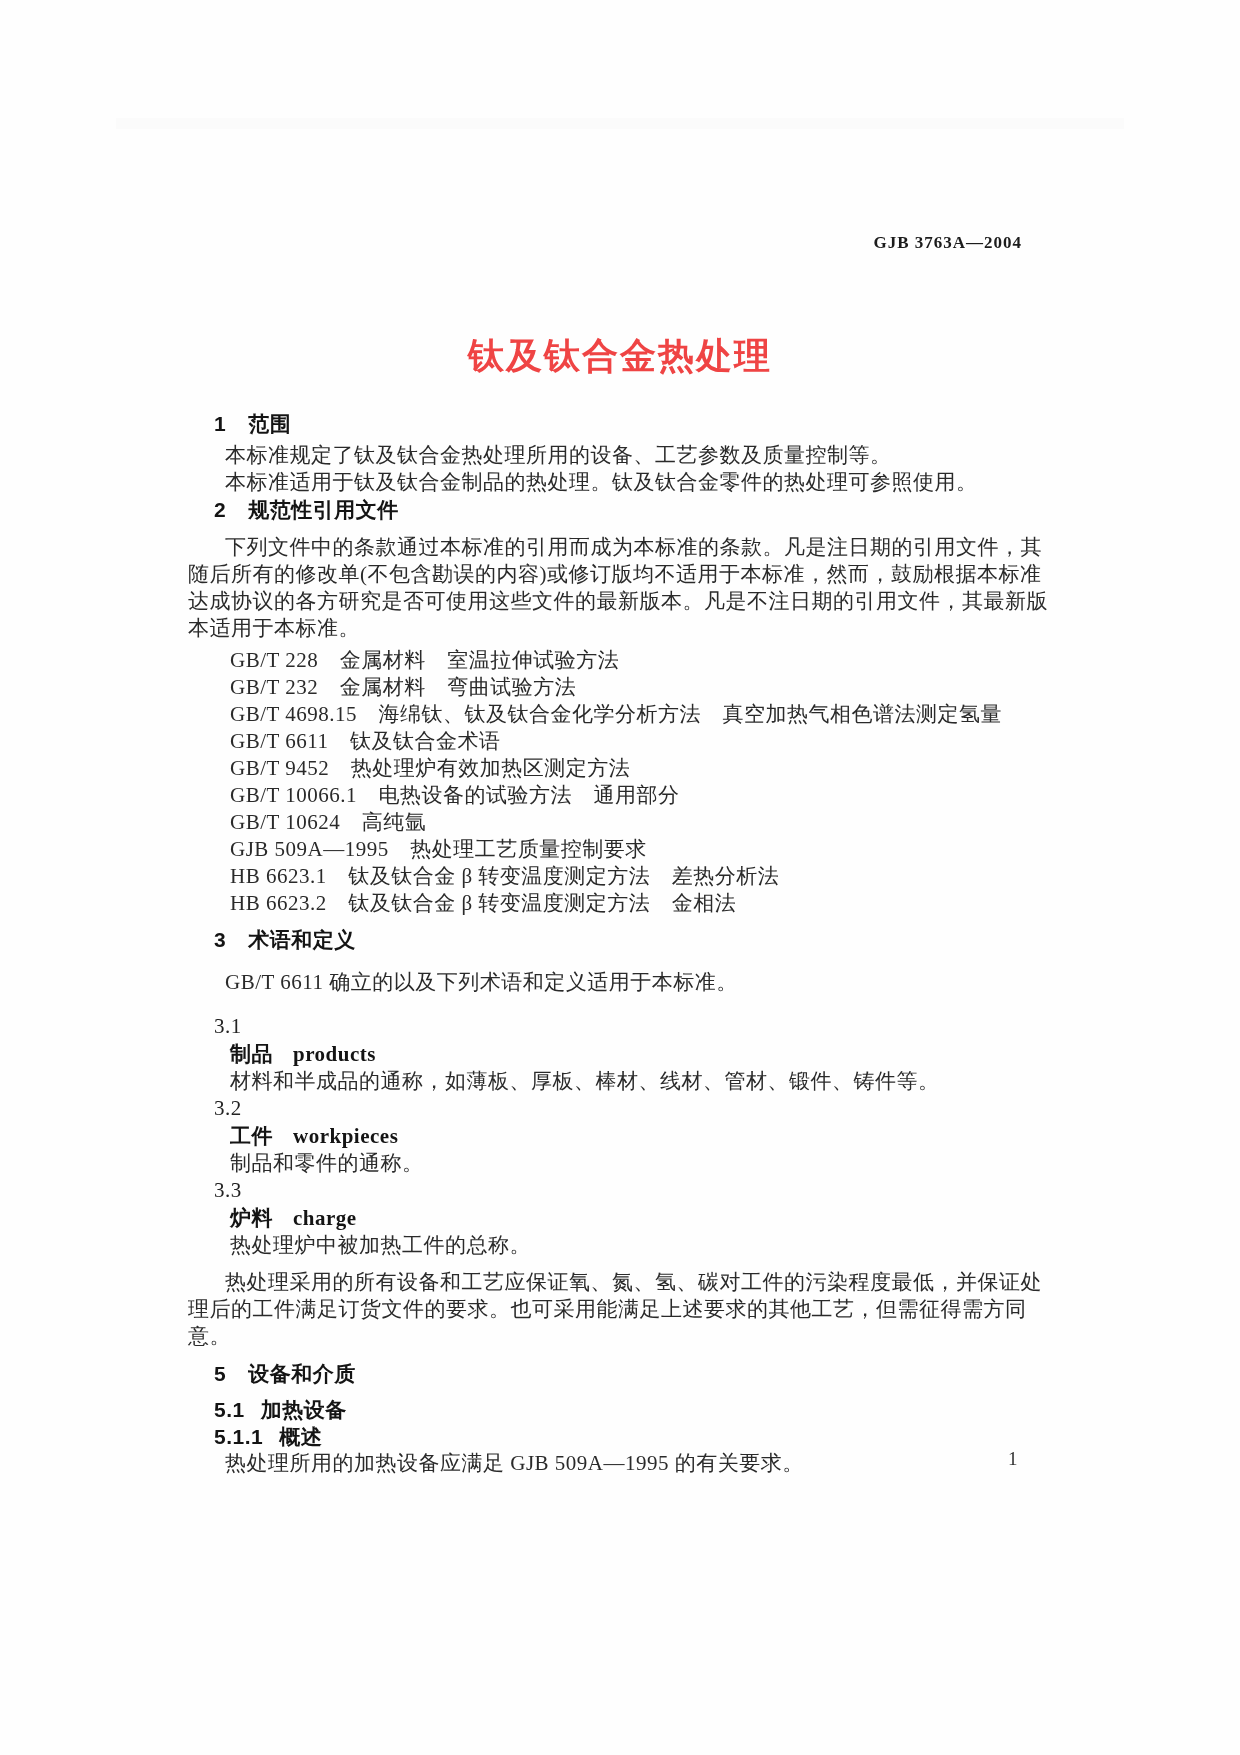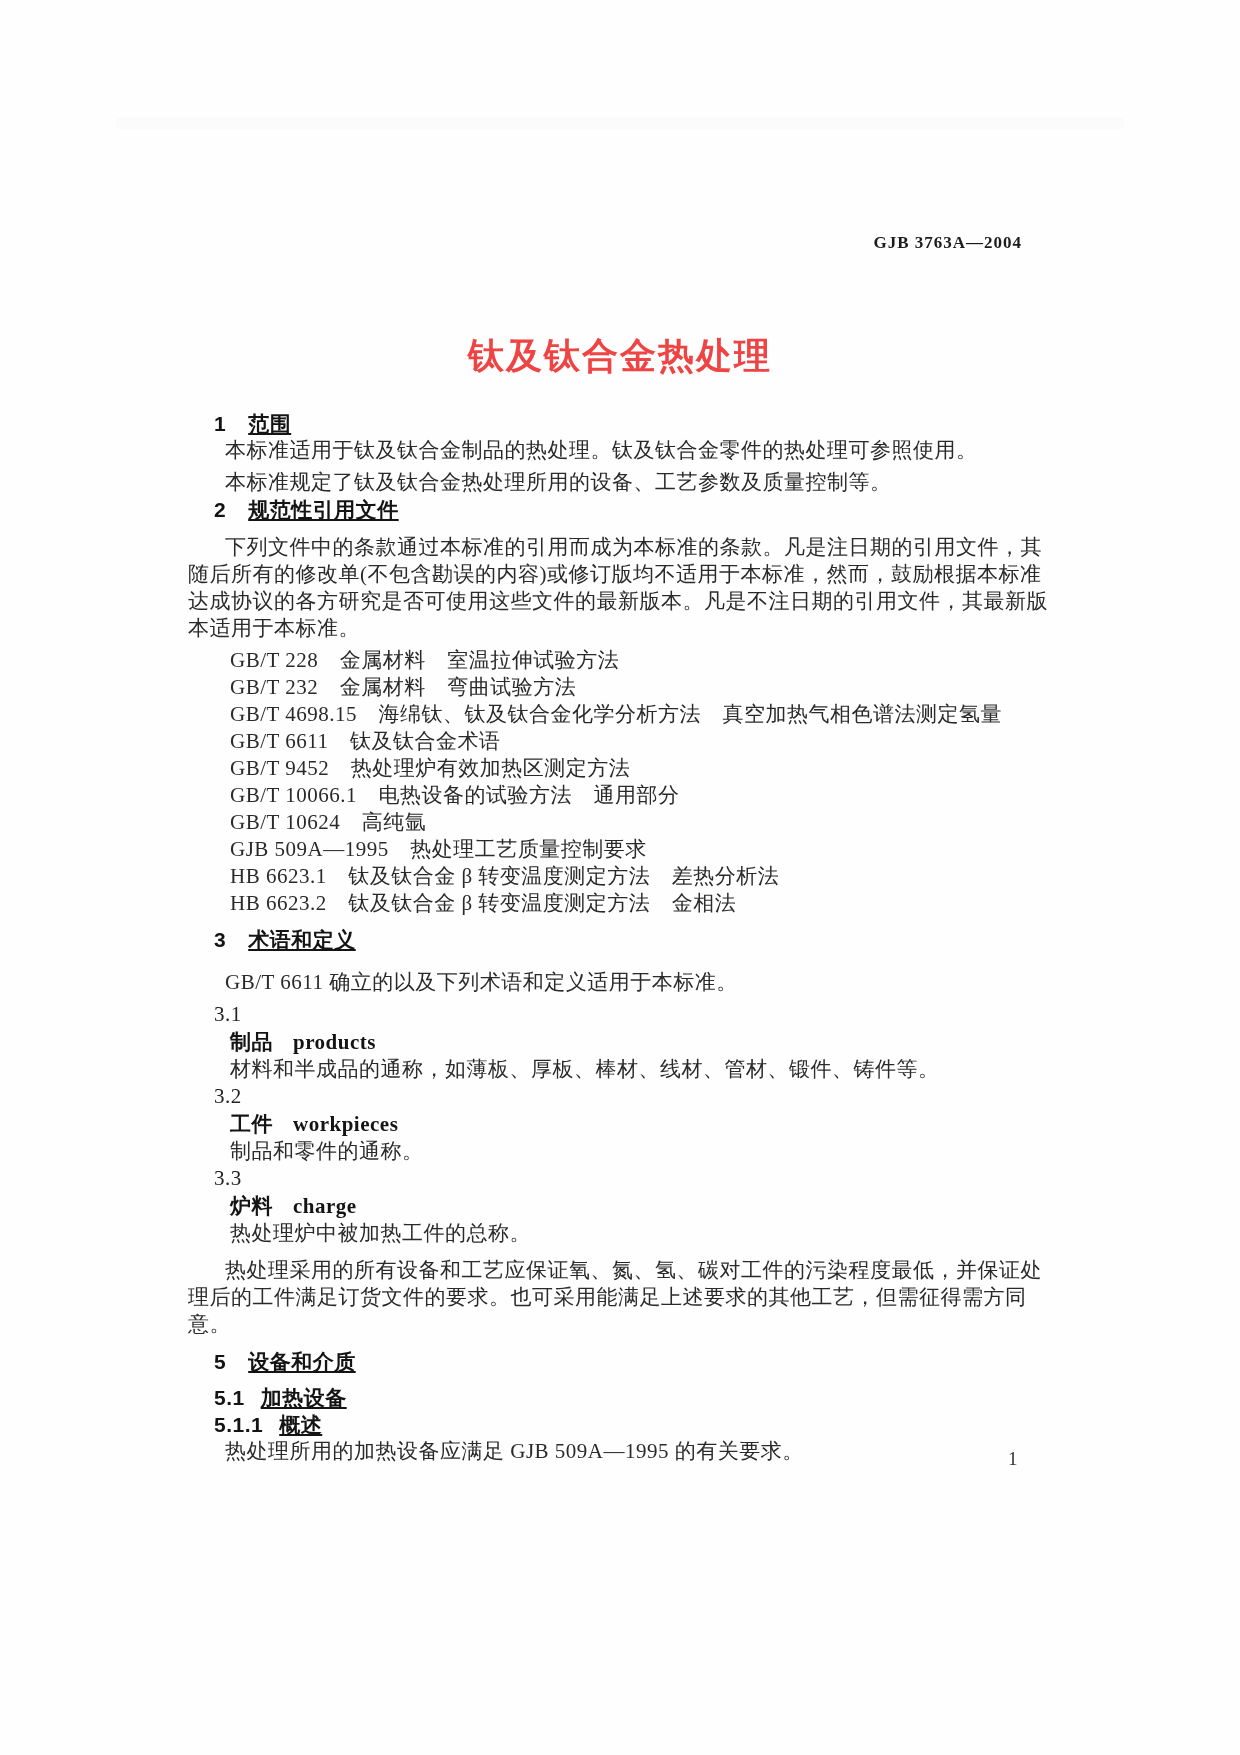--- a/index.html
+++ b/index.html
@@ -38,21 +38,21 @@
     position: absolute; top: 410px; left: 188px; width: 872px;
     font-size: 21px; line-height: 27px; letter-spacing: 0.5px;
   }
 
   .heading {
     font-family: "Liberation Sans", sans-serif;
     font-weight: bold; font-size: 21px; color: #141414;
     margin-left: 26px;
   }
   .heading .h-num { display: inline-block; }
-  .heading .h-title { display: inline-block; margin-left: 22px; text-decoration: underline; }
+  .heading .h-title { display: inline-block; margin-left: 22px; }
   .heading.sub .h-title { margin-left: 16px; }
 
   .para { text-indent: 37px; color: #2a2a2a; }
   .para.wrap { text-indent: 37px; }
 
   .ref-item { margin-left: 42px; color: #2a2a2a; }
 
   .term-num {
     margin-left: 26px;
     font-family: "Liberation Serif", serif; color: #222;
@@ -67,21 +67,21 @@
     font-family: "Liberation Serif", serif; font-weight: bold;
   }
   .term-def { margin-left: 42px; color: #2a2a2a; }
 
   .mt-h  { }
   .mt-p  { margin-top: 5px; }
   .mt-p2 { margin-top: 11px; }
   .mt-r  { margin-top: 5px; }
   .mt-s3 { margin-top: 9px; }
   .mt-i  { margin-top: 16px; }
-  .mt-t  { margin-top: 5px; }
+  .mt-t  { margin-top: 17px; }
   .mt-s4 { margin-top: 12px; }
   .mt-p4 { margin-top: 10px; }
   .mt-s5 { margin-top: 10px; }
   .mt-51 { margin-top: 9px; }
 
   .page-number {
     position: absolute; top: 1448px; left: 1008px;
     font-size: 19px; color: #333;
   }
 </style>
@@ -94,22 +94,22 @@
 
   <div class="doc-number">GJB 3763A—2004</div>
 
   <div class="doc-title">钛及钛合金热处理</div>
 
   <div class="body-block">
 
     <div class="heading">
       <span class="h-num">1</span><span class="h-title">范围</span>
     </div>
+    <div class="para mt-p">本标准规定了钛及钛合金热处理所用的设备、工艺参数及质量控制等。</div>
     <div class="para">本标准适用于钛及钛合金制品的热处理。钛及钛合金零件的热处理可参照使用。</div>
-    <div class="para mt-p">本标准规定了钛及钛合金热处理所用的设备、工艺参数及质量控制等。</div>
 
     <div class="heading mt-h">
       <span class="h-num">2</span><span class="h-title">规范性引用文件</span>
     </div>
     <div class="para wrap mt-p2">下列文件中的条款通过本标准的引用而成为本标准的条款。凡是注日期的引用文件，其随后所有的修改单(不包含勘误的内容)或修订版均不适用于本标准，然而，鼓励根据本标准达成协议的各方研究是否可使用这些文件的最新版本。凡是不注日期的引用文件，其最新版本适用于本标准。</div>
 
     <div class="ref-item mt-r">GB/T 228　金属材料　室温拉伸试验方法</div>
     <div class="ref-item">GB/T 232　金属材料　弯曲试验方法</div>
     <div class="ref-item">GB/T 4698.15　海绵钛、钛及钛合金化学分析方法　真空加热气相色谱法测定氢量</div>
     <div class="ref-item">GB/T 6611　钛及钛合金术语</div>

